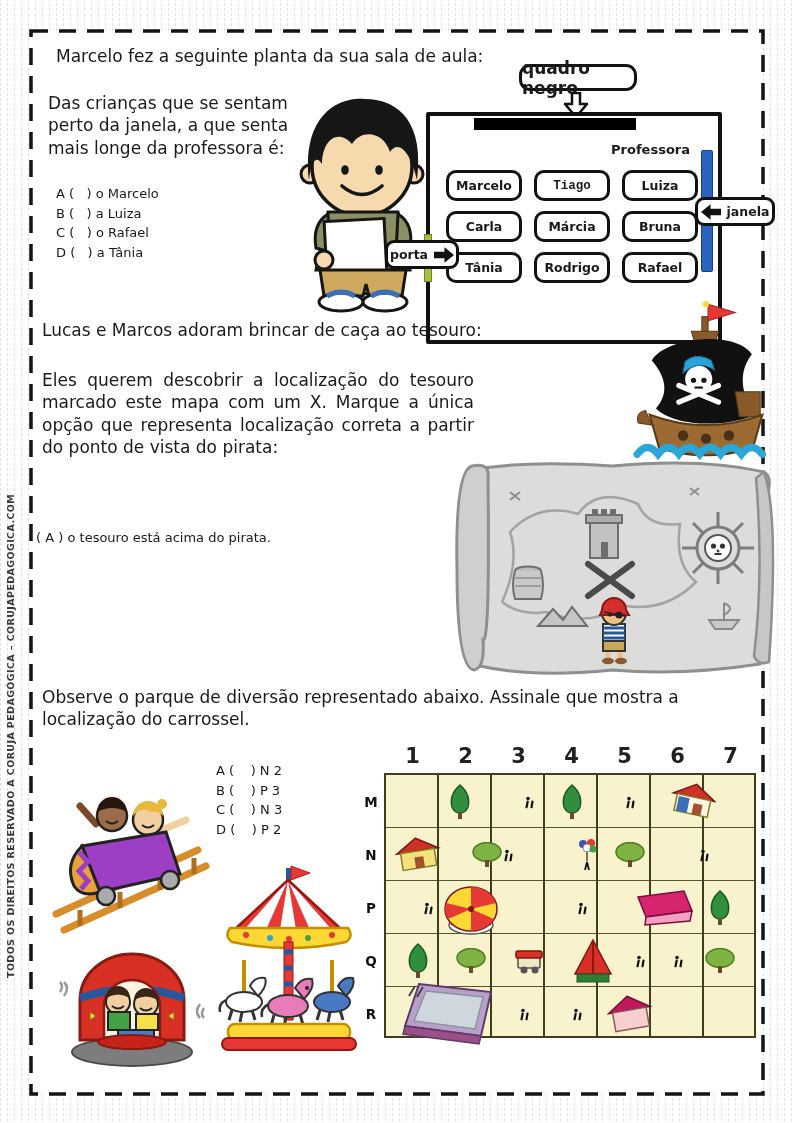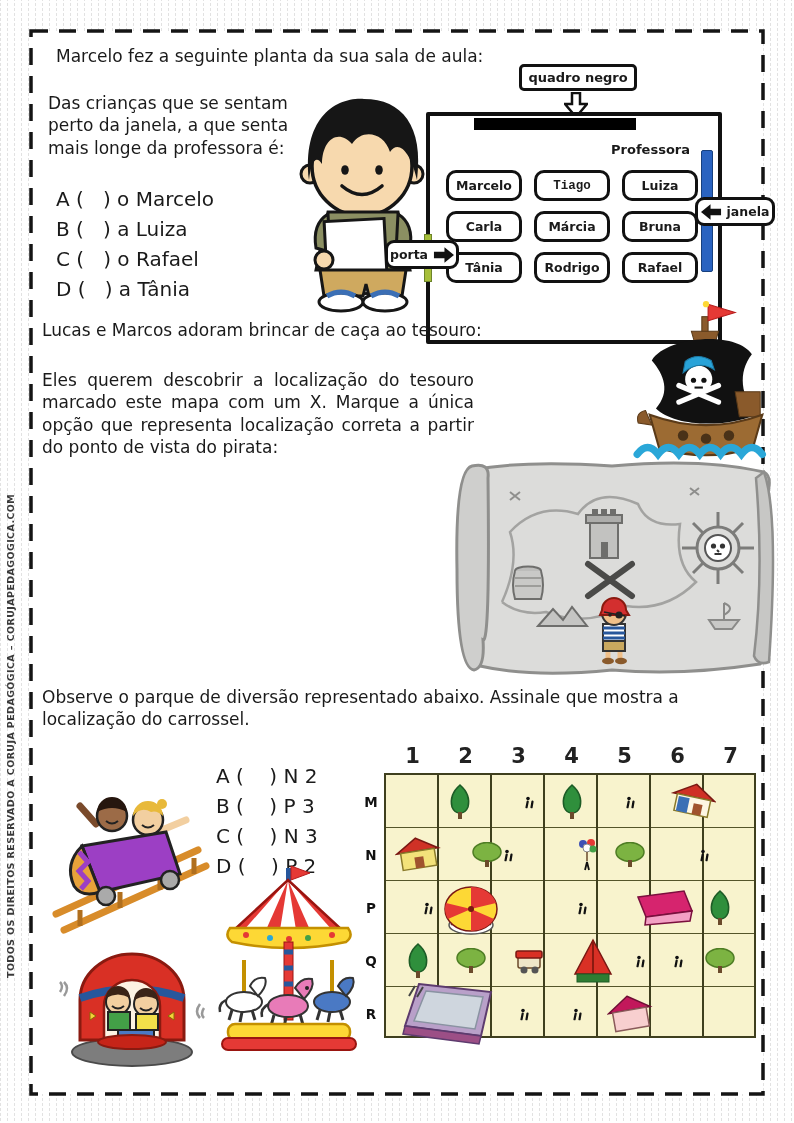--- a/index.html
+++ b/index.html
@@ -15,32 +15,32 @@
   .frame-svg { position:absolute; left:0; top:0; z-index:0; }
   .content { position:absolute; inset:0; z-index:1; }
 
   .copyright {
     position:absolute; left:5px; top:478px; height:500px;
     writing-mode:vertical-rl; transform:rotate(180deg);
     font-size:9.5px; font-weight:bold; color:#3a3a3a; white-space:nowrap; letter-spacing:.4px;
   }
 
   .t17 { font-size:17px; line-height:1.32; }
-  .opt-line { font-size:20px; line-height:1.5; white-space:nowrap; }
+  .opt-line { font-size:13px; line-height:1.5; white-space:nowrap; }
   .opt-line .pfx { white-space:pre; }
 
   
   .q1-title { position:absolute; left:56px; top:45px; }
   .q1-prompt { position:absolute; left:48px; top:92px; width:258px; }
   .q1-options { position:absolute; left:56px; top:184px; }
   .boy { position:absolute; left:266px; top:92px; }
 
   .board-label { position:absolute; left:519px; top:64px; width:118px; height:27px;
-    border:3px solid #111; border-radius:5px; background:#fff; display:flex; align-items:center;
-    justify-content:center; font-size:13px; font-weight:600; }
+    border:3px solid #111; border-radius:11px; background:#fff; display:flex; align-items:center;
+    justify-content:center; font-size:17px; font-weight:600; }
   .board-arrow { position:absolute; left:564px; top:92px; }
   .room { position:absolute; left:426px; top:112px; width:296px; height:232px;
     border:4px solid #111; background:#fff; border-radius:2px; }
   .blackboard { position:absolute; left:44px; top:2px; width:162px; height:12px; background:#000; }
   .teacher { position:absolute; right:28px; top:26px; font-size:13px; font-weight:bold; }
   .desk { position:absolute; width:76px; height:31px; border:3px solid #111; border-radius:10px;
     background:#fff; display:flex; align-items:center; justify-content:center;
     font-size:12.5px; font-weight:600; }
   .window-bar { position:absolute; right:5px; top:34px; width:12px; height:122px;
     background:#2a63c0; border:1px solid #17407e; border-radius:2px; }
@@ -157,20 +157,21 @@
             <path d="M1 4.5 h11 v-4.5 l10 8 -10 8 v-4.5 h-11 z" fill="#111"></path>
           </svg>
       </div>
     </div>
 
     <div>
       <div class="q2-title t17">Lucas e Marcos adoram brincar de caça ao tesouro:</div>
       <div class="q2-prompt t17">Eles querem descobrir a localização do tesouro marcado  este mapa com um X. Marque a única opção que representa  localização correta a partir do ponto de vista do pirata:</div>
 
       <div class="q2-options">
+        <div class="opt-line"><span class="pfx">( A )</span> <span>o tesouro está acima do pirata.</span></div>
       </div>
 
       <svg class="ship" width="148" height="172" viewBox="0 0 140 165">
         <rect x="66" y="16" width="6" height="98" fill="#8a5a2b" stroke="#5a3a18"></rect>
         <path d="M56 30 h26 l-4 14 h-18 Z" fill="#8a5a2b" stroke="#5a3a18"></path>
         <path d="M72 4 l26 8 l-26 8 Z" fill="#e53935" stroke="#b71c1c"></path>
         <circle cx="70" cy="4" r="3" fill="#fdd835"></circle>
         <path d="M18 58 C30 36 98 28 114 52 C100 70 104 92 118 110 C84 124 38 120 22 104 C36 88 30 72 18 58 Z" fill="#111"></path>
         <circle cx="63" cy="76" r="13" fill="#fff"></circle>
         <path d="M48 70 q15 -13 30 -3 l-3 -9 q-14 -8 -25 1 Z" fill="#29a3d8" stroke="#1d7aa5"></path>

